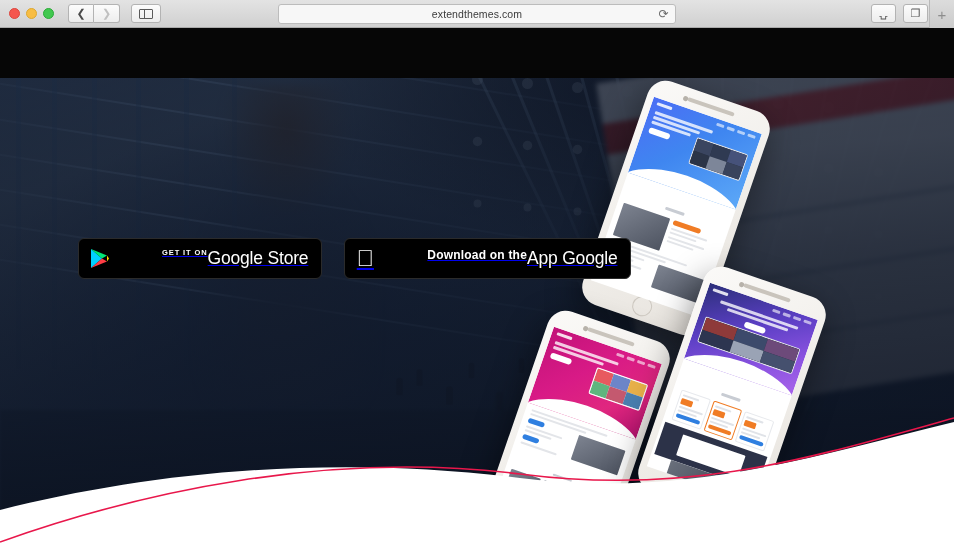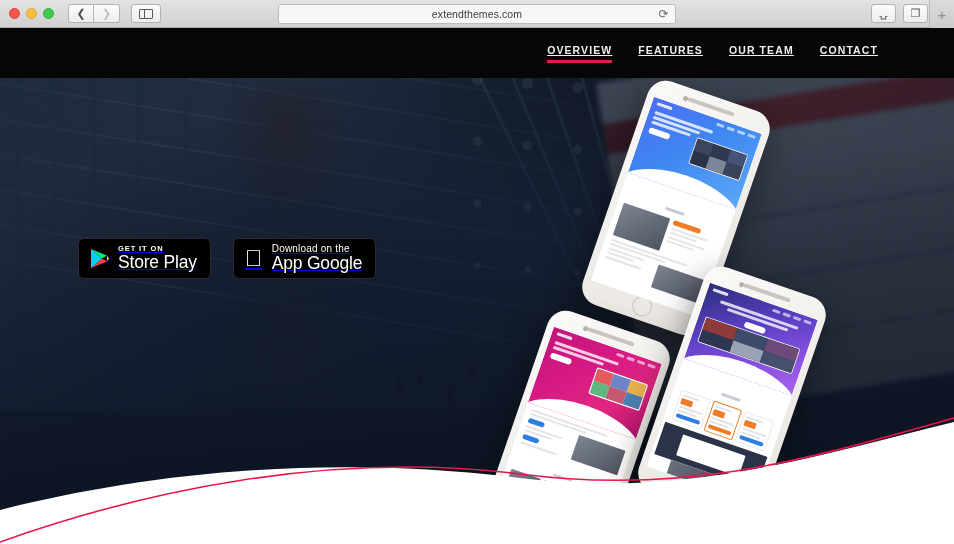--- a/index.html
+++ b/index.html
@@ -142,21 +142,21 @@
     font-size:38px; line-height:1.33; color:#ebeef2; font-weight:300;
     letter-spacing:-.2px; text-shadow:0 1px 5px rgba(0,0,0,.4);
     max-width:330px;
   }
   .badges { display:flex; gap:22px; margin-top:30px; }
   .badge {
     height:41px; border-radius:6px; background:#000;
     border:1px solid #2b2b2b; display:flex; align-items:center;
     padding:0 13px 0 11px; gap:9px;
   }
-  .badge-txt { display:flex; flex-direction:column; justify-content:space-between; }
+  .badge-txt { display:flex; justify-content:space-between;margin-left:44px; }
   .badge-sm { font-size:7.5px; color:#fff; letter-spacing:.9px; font-weight:700; line-height:1.1; }
   .badge-lg { font-size:17.5px; color:#fff; line-height:1.12; letter-spacing:-.2px; }
   .gp-ico { width:19px; height:21px; position:relative; }
   .ap-ico { width:18px; height:22px; display:flex; align-items:center; justify-content:center; font-size:23px; color:#fff; line-height:1; }
 
   
   .phone {
     position:absolute; border-radius:19px; background:linear-gradient(135deg,#fbfaf8,#e7e3dd);
     box-shadow:0 12px 34px rgba(0,0,0,.45); z-index:12;
     padding:20px 7px 22px 7px;
@@ -360,48 +360,42 @@
           <i style="left: 64%; top: 52%; transform: scale(0.95);"></i>
           <i style="left: 73%; top: 26%; transform: scale(0.75);"></i>
           <i style="left: 82%; top: 46%; transform: scale(0.903846);"></i>
           <i style="left: 90%; top: 20%; transform: scale(0.703846);"></i>
         </div>
       <div class="platform"></div>
       <div class="bg-tint"></div>
     </div>
 
     <div class="hdr">
-      <div class="mainnav" id="mainnav">
-          <a href="#" class="navitem active">OVERVIEW</a>
-          <a href="#" class="navitem">FEATURES</a>
-          <a href="#" class="navitem">OUR TEAM</a>
-          <a href="#" class="navitem">CONTACT</a>
-        </div>
     </div>
 
     <div class="hero">
       <div class="badges">
         <a class="badge" href="#">
           <span class="gp-ico">
             <svg width="19" height="21" viewBox="0 0 19 21">
               <polygon points="1,1 12,10.5 1,20" fill="#00d0ff"></polygon>
               <polygon points="1,1 12,10.5 17,7.5" fill="#00e676"></polygon>
               <polygon points="1,20 12,10.5 17,13.5" fill="#ff3d44"></polygon>
               <polygon points="17,7.5 19,10.5 17,13.5" fill="#ffd600"></polygon>
             </svg>
           </span>
           <span class="badge-txt">
             <span class="badge-sm">GET IT ON</span>
-            <span class="badge-lg">Store Play</span>
+            <span class="badge-lg">Google Store</span>
           </span>
         </a>
         <a class="badge" href="#">
           <span class="ap-ico"></span>
           <span class="badge-txt">
-            <span class="badge-sm" style="letter-spacing:.2px;text-transform:none;font-weight:400;font-size:10px">Download on the</span>
+            <span class="badge-sm" style="letter-spacing:.2px;text-transform:none;font-weight:700;font-size:12px">Download on the</span>
             <span class="badge-lg">App Google</span>
           </span>
         </a>
       </div>
     </div>
 
     <div class="phone" id="ph1">
       <div class="speaker"></div>
       <div class="cam"></div>
       <div class="home"></div>

